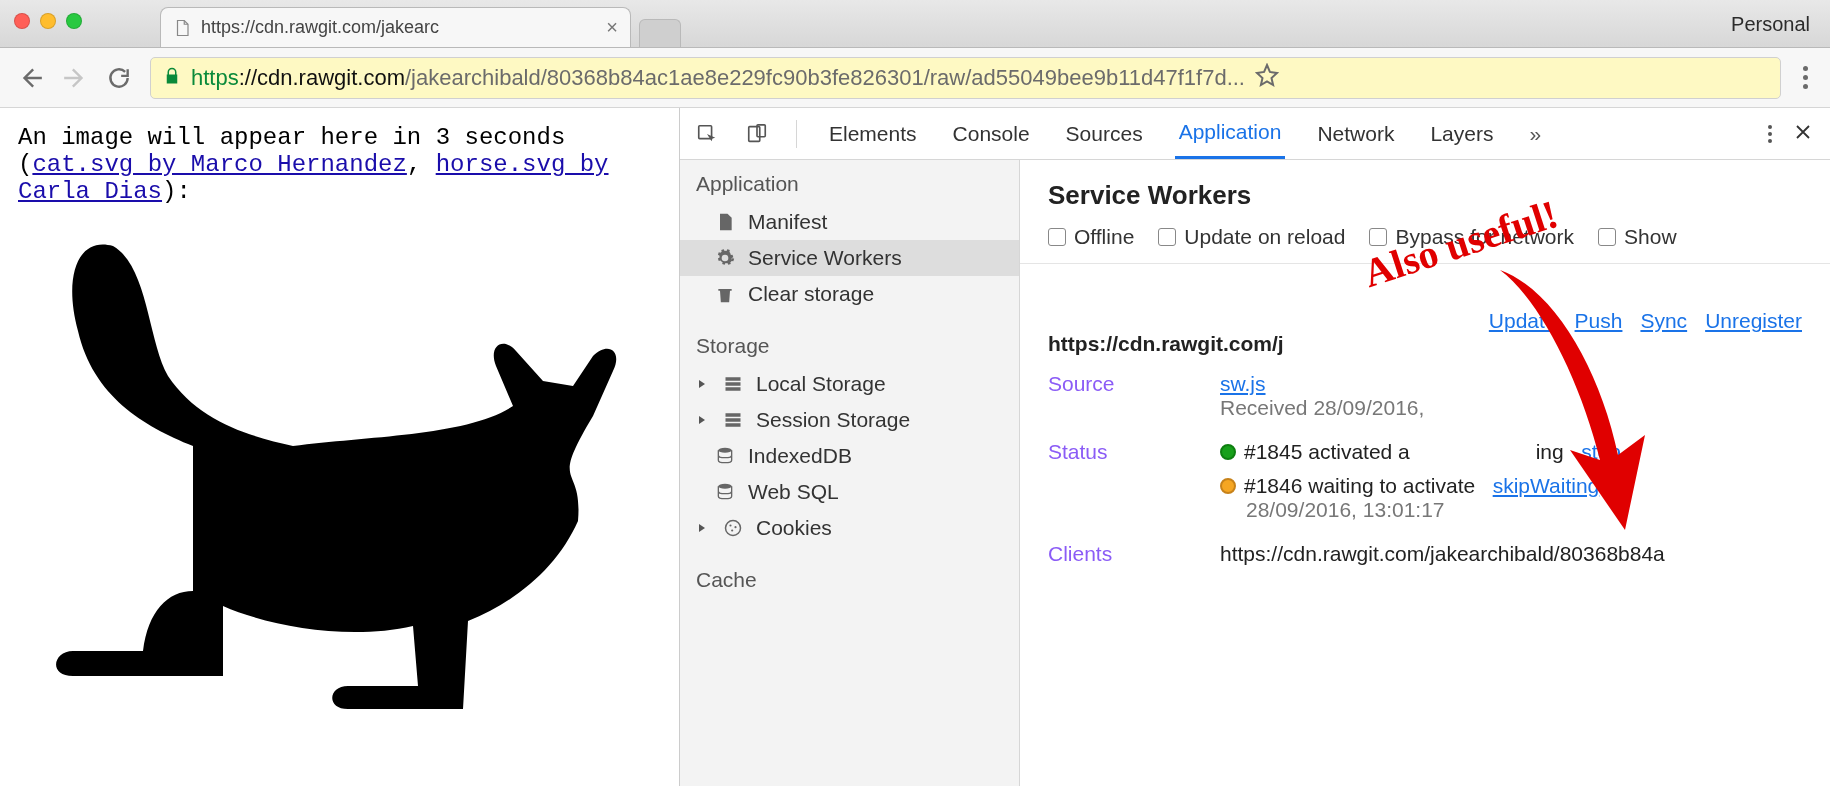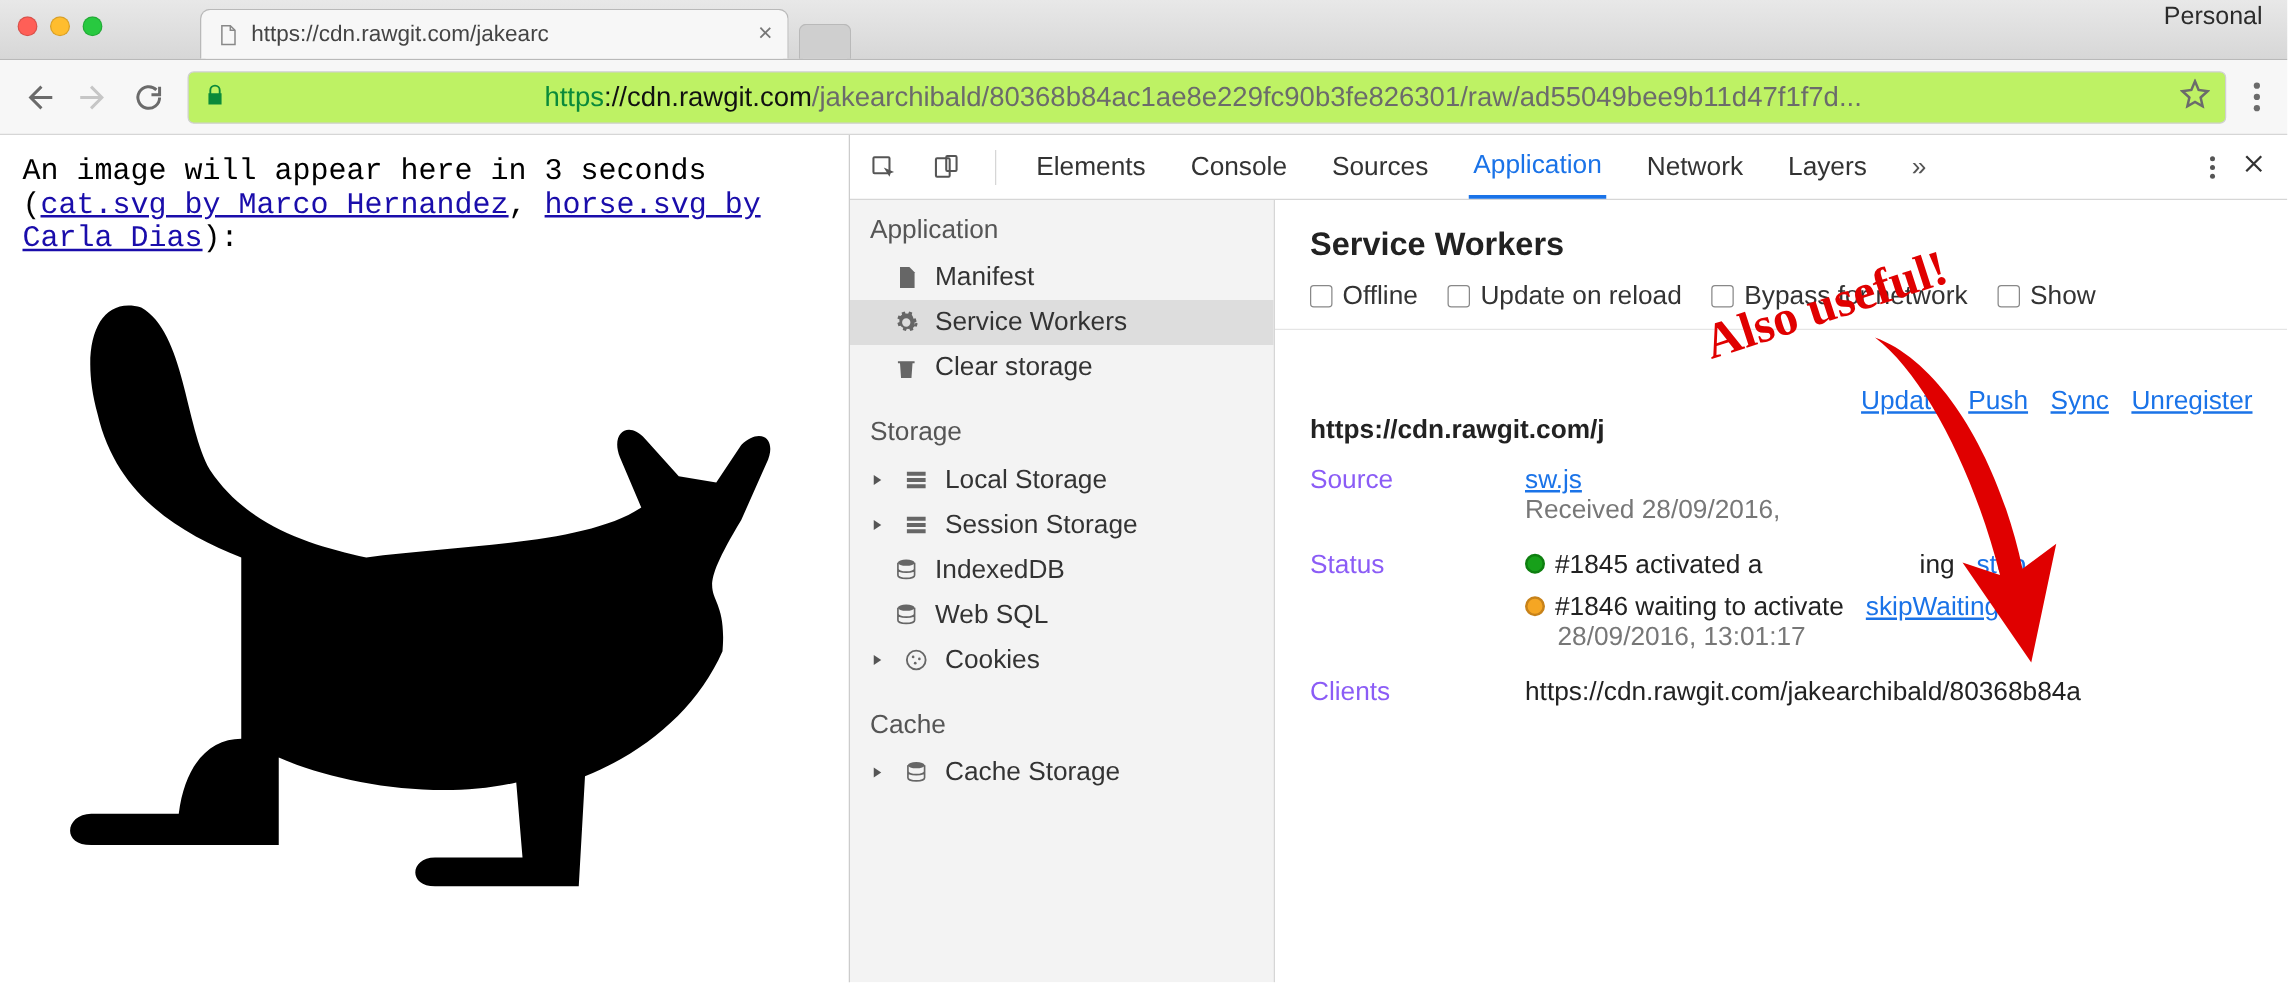--- a/index.html
+++ b/index.html
@@ -2,33 +2,33 @@
 <html><head>
 <meta charset="utf-8">
 <style>
   * { box-sizing: border-box; margin: 0; padding: 0; }
   html, body { width: 1830px; height: 786px; font-family: -apple-system, "Helvetica Neue", Arial, sans-serif; overflow: hidden; background: #fff; }
   
   .titlebar { height: 48px; background: linear-gradient(#e8e8e8,#d7d7d7); border-bottom: 1px solid #b9b9b9; display: flex; align-items: flex-end; position: relative; }
   .traffic { position: absolute; top: 13px; left: 14px; display: flex; gap: 10px; }
   .tl { width: 16px; height: 16px; border-radius: 50%; border: 1px solid rgba(0,0,0,.15); }
   .tl.red { background:#ff5f57; } .tl.yellow { background:#ffbd2e; } .tl.green { background:#28c940; }
-  .personal { position: absolute; right: 20px; top: 2px; font-size: 20px; color:#2b2b2b; }
+  .personal { position: absolute; right: 20px; top: 13px; font-size: 20px; color:#2b2b2b; }
   .tabs { position: absolute; left: 160px; bottom: 0; display: flex; align-items: flex-end; height: 40px; }
   .tab { background:#f7f7f7; border:1px solid #b9b9b9; border-bottom:none; border-top-left-radius: 8px; border-top-right-radius: 8px; height: 40px; width: 471px; display:flex; align-items:center; padding:0 12px; font-size:18px; color:#444; gap:10px; }
   .tab .title { flex:1; white-space:nowrap; overflow:hidden; text-overflow:ellipsis; }
   .tab .close { color:#777; font-size:20px; }
   .tabghost { margin-left: 8px; width: 42px; height: 28px; background:#cfcfcf; border:1px solid #b9b9b9; border-bottom:none; border-top-left-radius:6px; border-top-right-radius:6px; }
   .file-icon svg { width:18px; height:18px; display:block; }
   
   .toolbar { height: 60px; background:#f7f7f7; border-bottom:1px solid #d6d6d6; display:flex; align-items:center; padding:0 18px; gap:18px; }
   .navbtn { color:#6b6b6b; display:flex; align-items:center; }
   .navbtn.disabled { color:#c6c6c6; }
   .navbtn svg { width:26px; height:26px; stroke:currentColor; fill:none; stroke-width:2.2; }
-  .omnibox { flex:1; height:42px; border:1px solid #d0d0d0; border-radius:5px; background:#bef264; display:flex; align-items:center; padding:0 12px; font-size:22px; gap:10px; overflow:hidden;justify-content:space-between; }
+  .omnibox { flex:1; height:42px; border:1px solid #d0d0d0; border-radius:5px; background:#fef9c3; display:flex; align-items:center; padding:0 12px; font-size:22px; gap:10px; overflow:hidden; }
   .lock-icon { color:#0a8a3a; }
   .lock-icon svg { width:18px; height:18px; fill:currentColor; }
   .url { white-space:nowrap; overflow:hidden; font-family: Arial, sans-serif; }
   .url .proto { color:#0a8a3a; }
   .url .host  { color:#111; }
   .url .path  { color:#6b6b6b; }
   .star-icon, .menu-icon { color:#6b6b6b; }
   .star-icon svg { width:24px; height:24px; fill:none; stroke:currentColor; stroke-width:2; }
   .menu-icon { display:flex; flex-direction:column; gap:4px; padding:0 4px; }
   .menu-icon span { width:5px; height:5px; background:#6b6b6b; border-radius:50%; }
@@ -285,34 +285,20 @@
                   <circle cx="9" cy="9" r="1.3"></circle>
                   <circle cx="15" cy="11" r="1.3"></circle>
                   <circle cx="11" cy="15" r="1.3"></circle>
                 </svg>
               </span>
             <span>Cookies</span>
           </div>
         </div>
         <div class="sg">
           <div class="group-hdr">Cache</div>
-          <div class="item with-exp">
-            <span class="expand">
-                <svg viewBox="0 0 10 10">
-                  <path d="M2 1l6 4-6 4z"></path>
-                </svg>
-              </span>
-            <span class="icon-slot">
-                <svg viewBox="0 0 24 24">
-                  <ellipse cx="12" cy="5" rx="8" ry="3"></ellipse>
-                  <path d="M4 5v6c0 1.7 3.6 3 8 3s8-1.3 8-3V5M4 11v6c0 1.7 3.6 3 8 3s8-1.3 8-3v-6" fill="none" stroke="#666" stroke-width="1.6"></path>
-                </svg>
-              </span>
-            <span>Cache Storage</span>
-          </div>
         </div>
       </div>
 
       <div class="main">
         <h2>Service Workers</h2>
         <div class="sw-opts">
           <label class="chk">
               <span class="box"></span>
               <span>Offline</span>
             </label>

